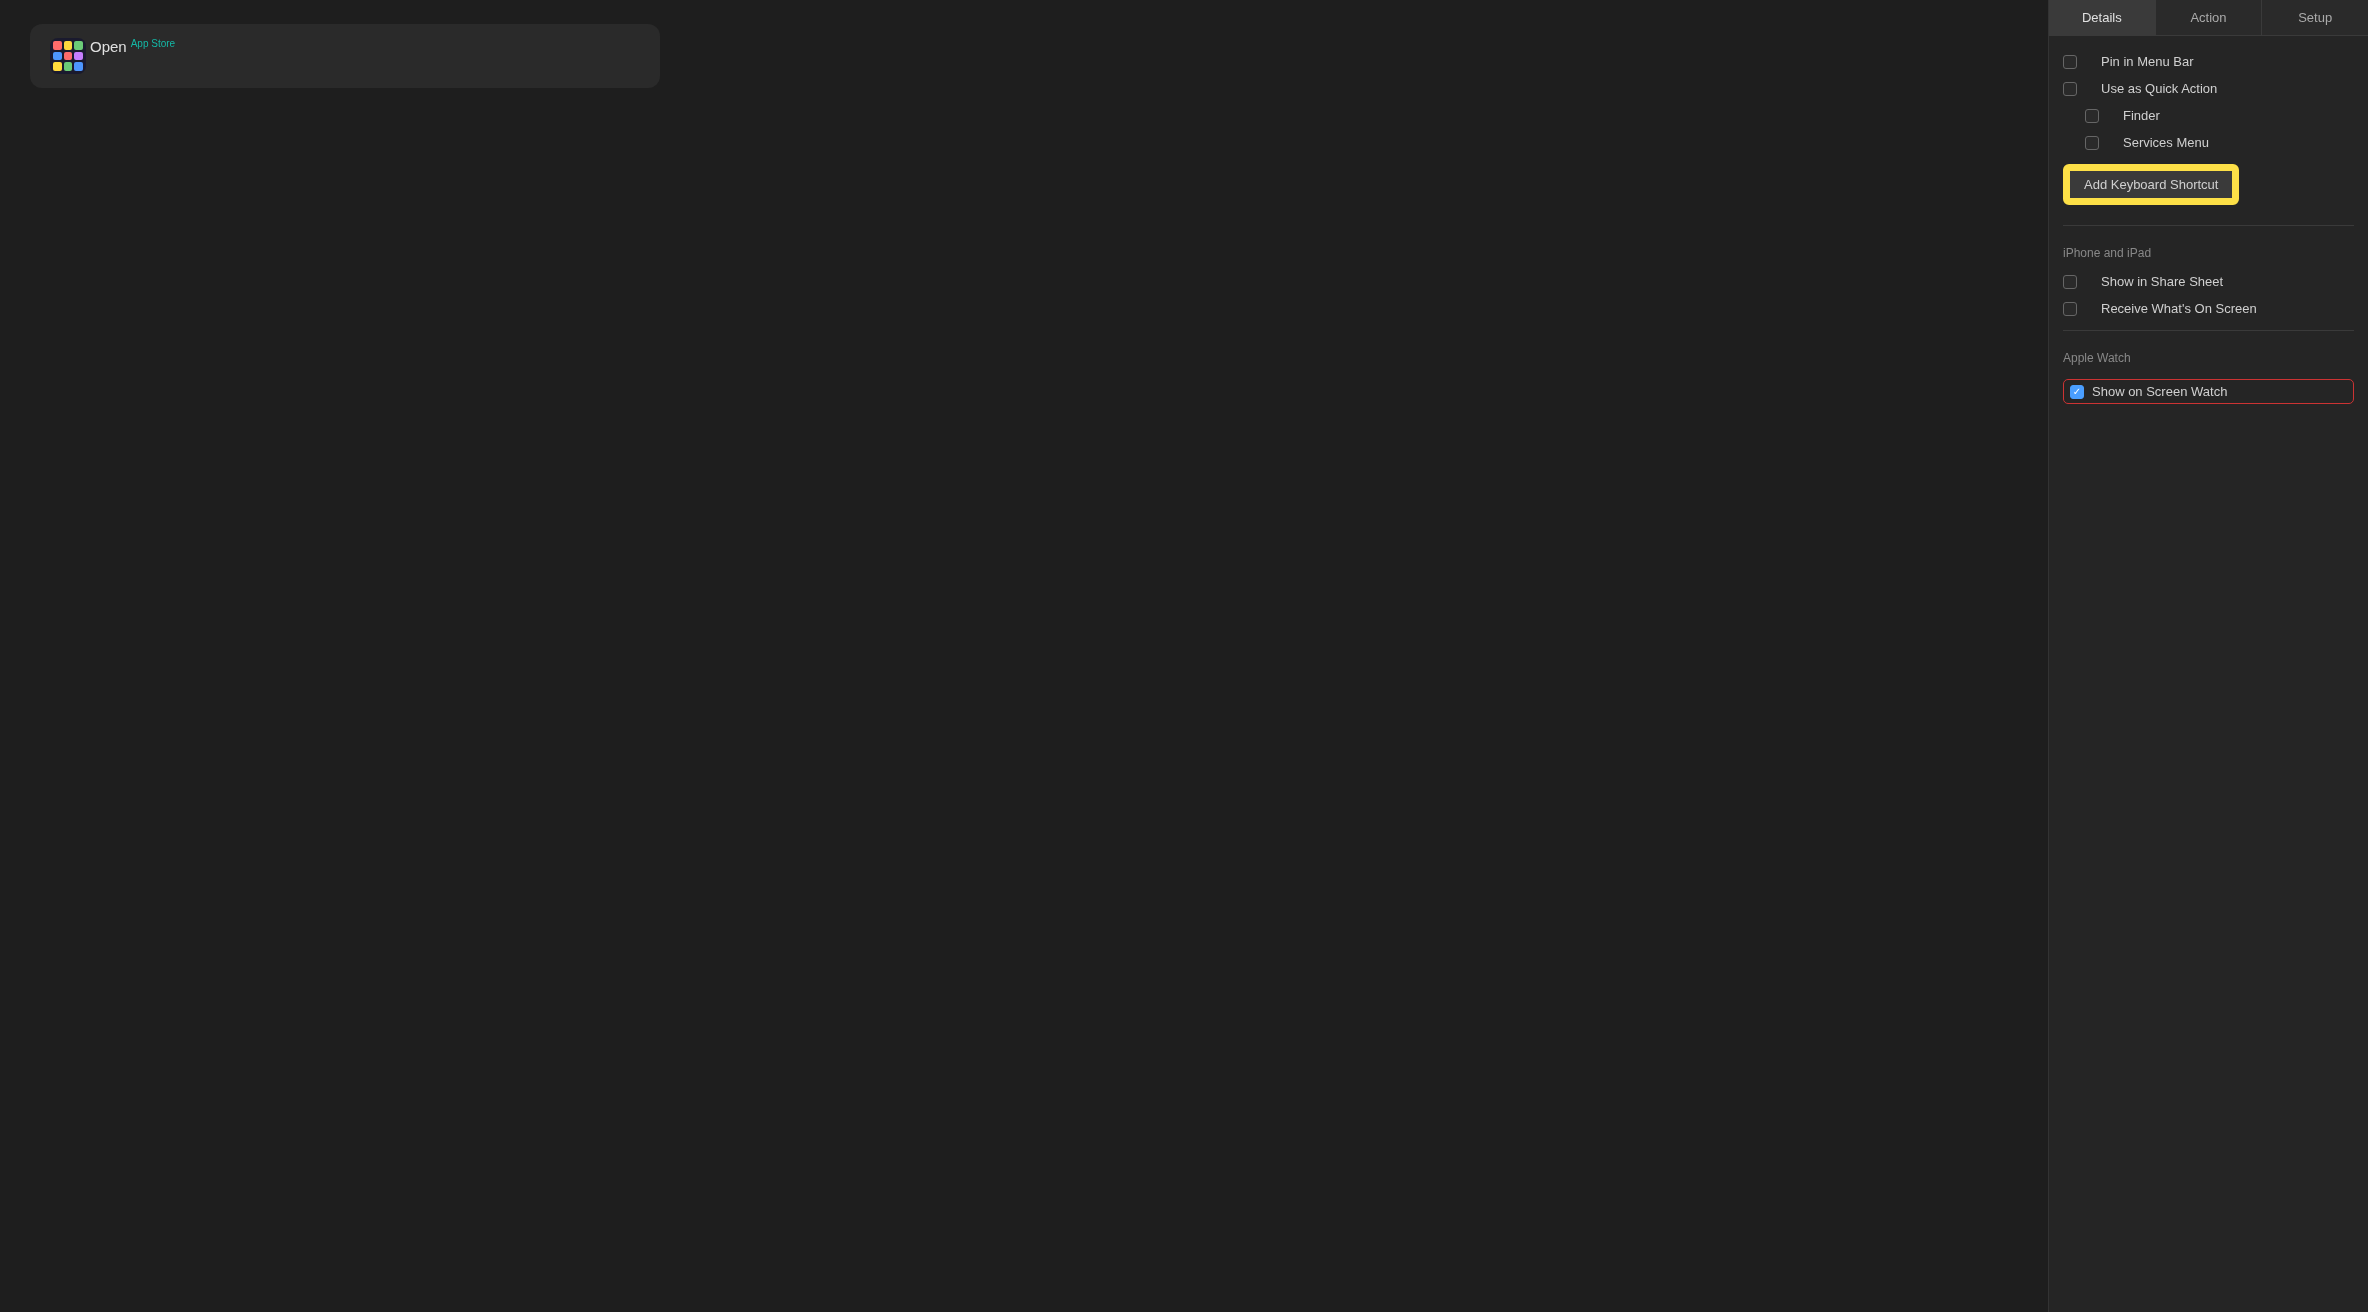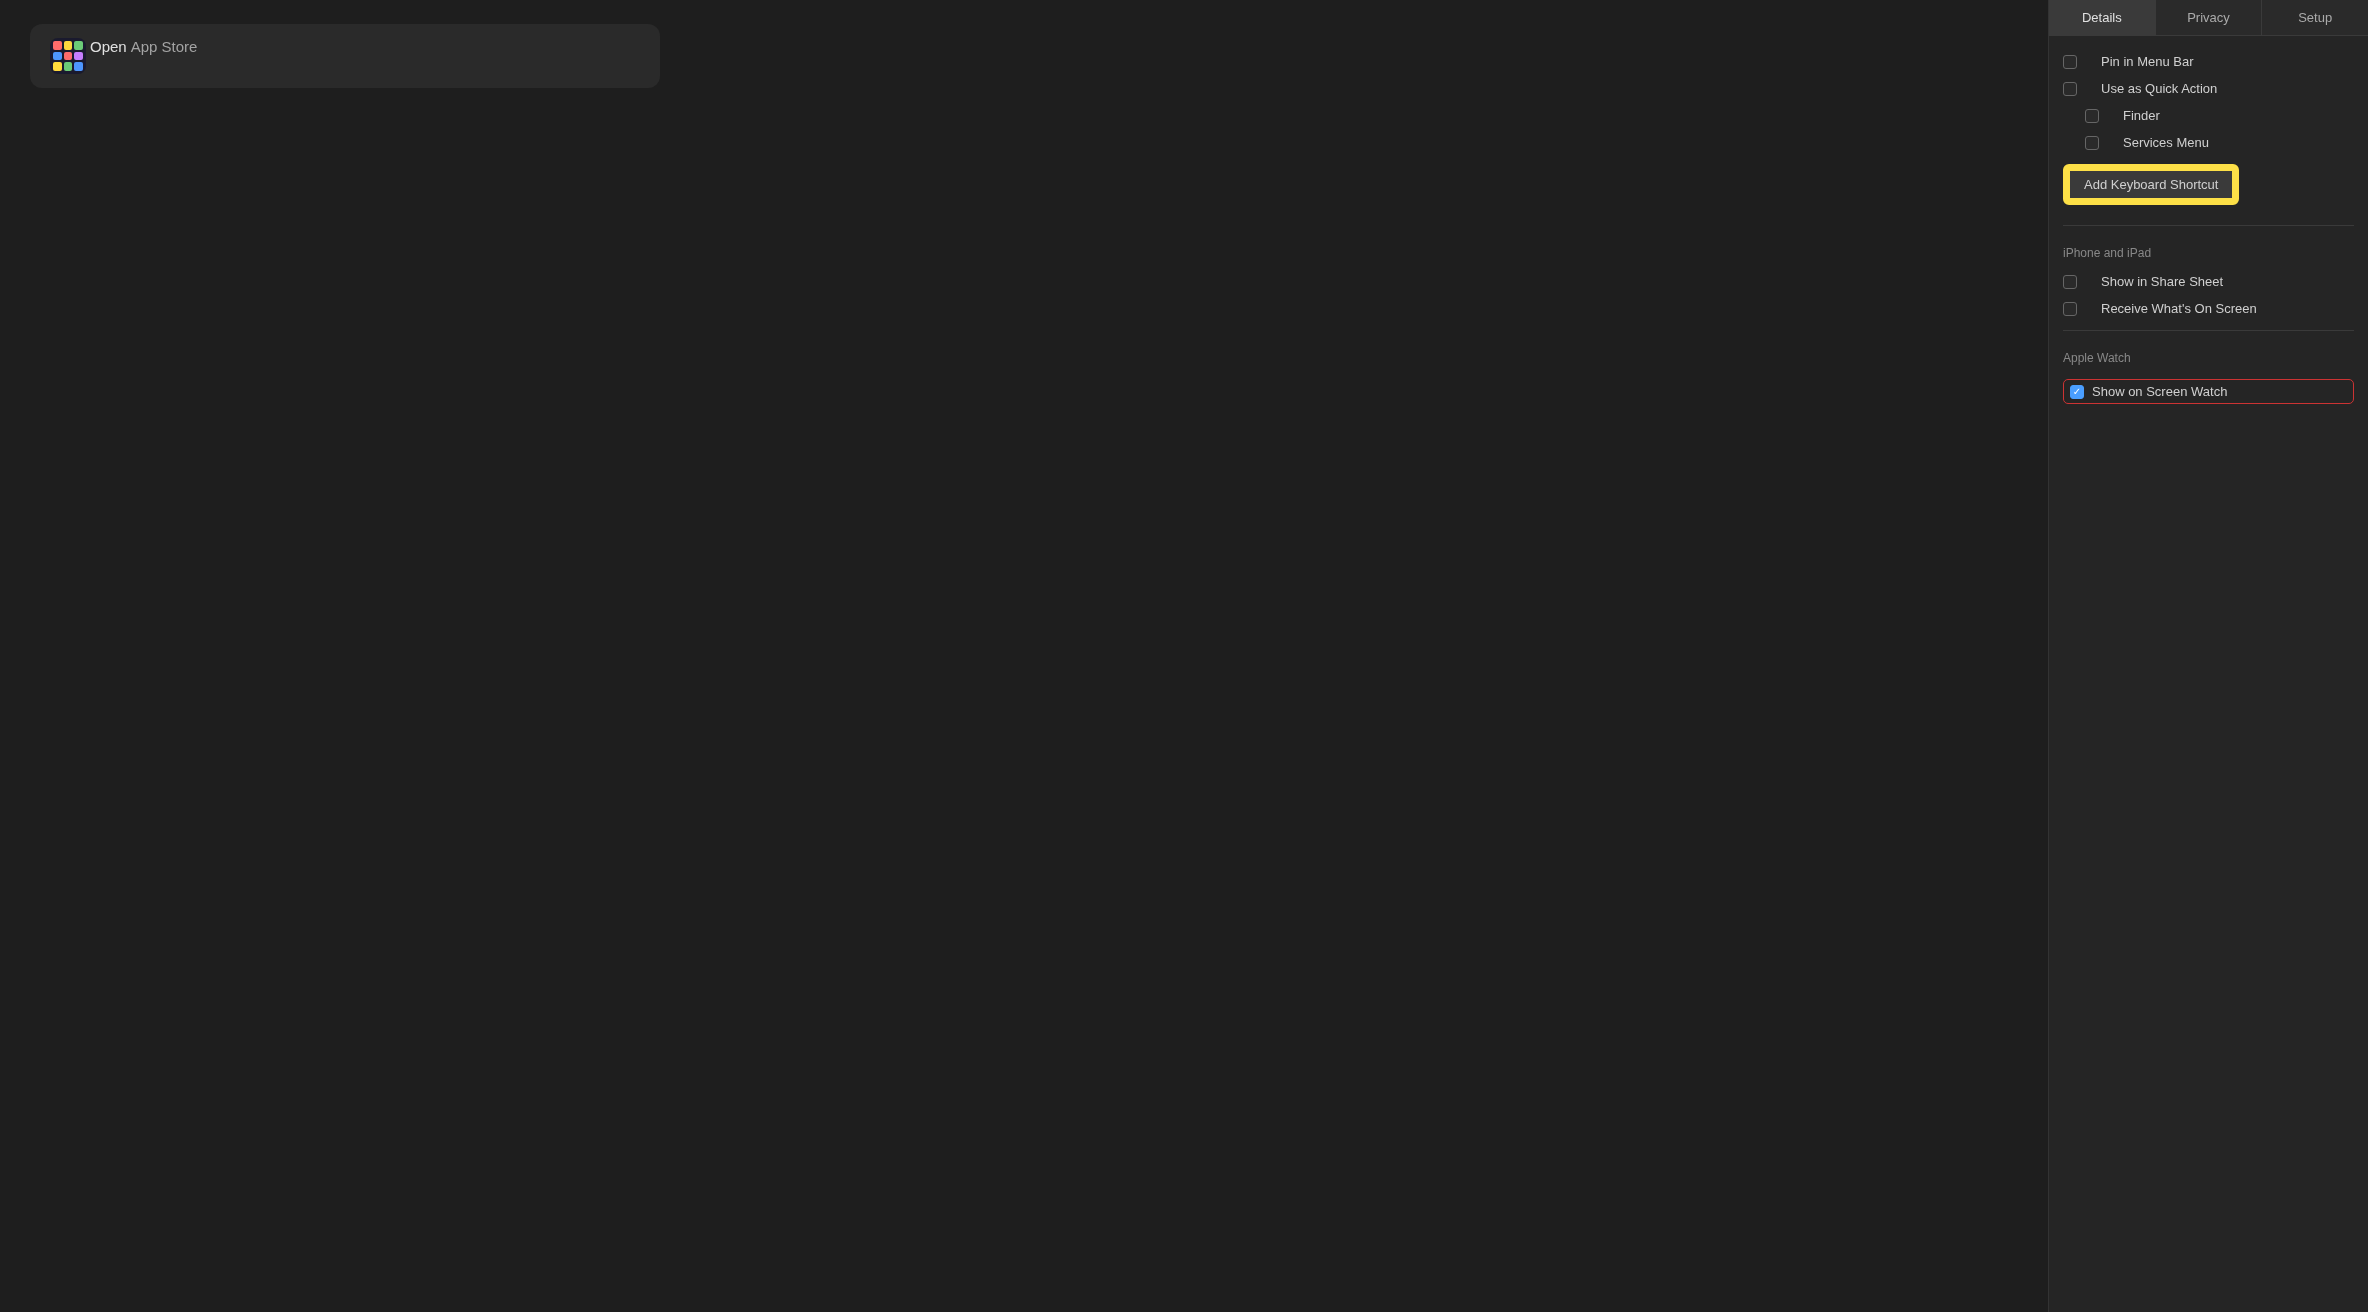--- a/index.html
+++ b/index.html
@@ -61,22 +61,22 @@
     .dot-7 { background: #ffd93d; }
     .dot-8 { background: #6bcb77; }
     .dot-9 { background: #4d96ff; }
 
     .action-text {
       color: #e0e0e0;
       font-size: 15px;
     }
 
     .action-link {
-      color: #a3a3a3;
-      font-size: 15px;
+      color: #14b8a6;
+      font-size: 10px;
       text-decoration: none;
     }
 
     .sidebar {
       width: 320px;
       background-color: #252525;
       border-left: 1px solid #333;
       display: flex;
       flex-direction: column;
       padding: 0;
@@ -231,21 +231,21 @@
       <div class="dot dot-9"></div>
     </div>
     <span class="action-text">Open</span>
     <span class="action-link">App Store</span>
   </div>
 </div>
 
 <div class="sidebar">
   <div class="tab-bar">
     <div class="tab active">Details</div>
-    <div class="tab">Privacy</div>
+    <div class="tab">Action</div>
     <div class="tab">Setup</div>
   </div>
 
   <div class="sidebar-content">
 
     <div class="checkbox-row">
       <input type="checkbox" class="checkbox" style="">
       <label class="checkbox-label">Pin in Menu Bar</label>
     </div>
 

